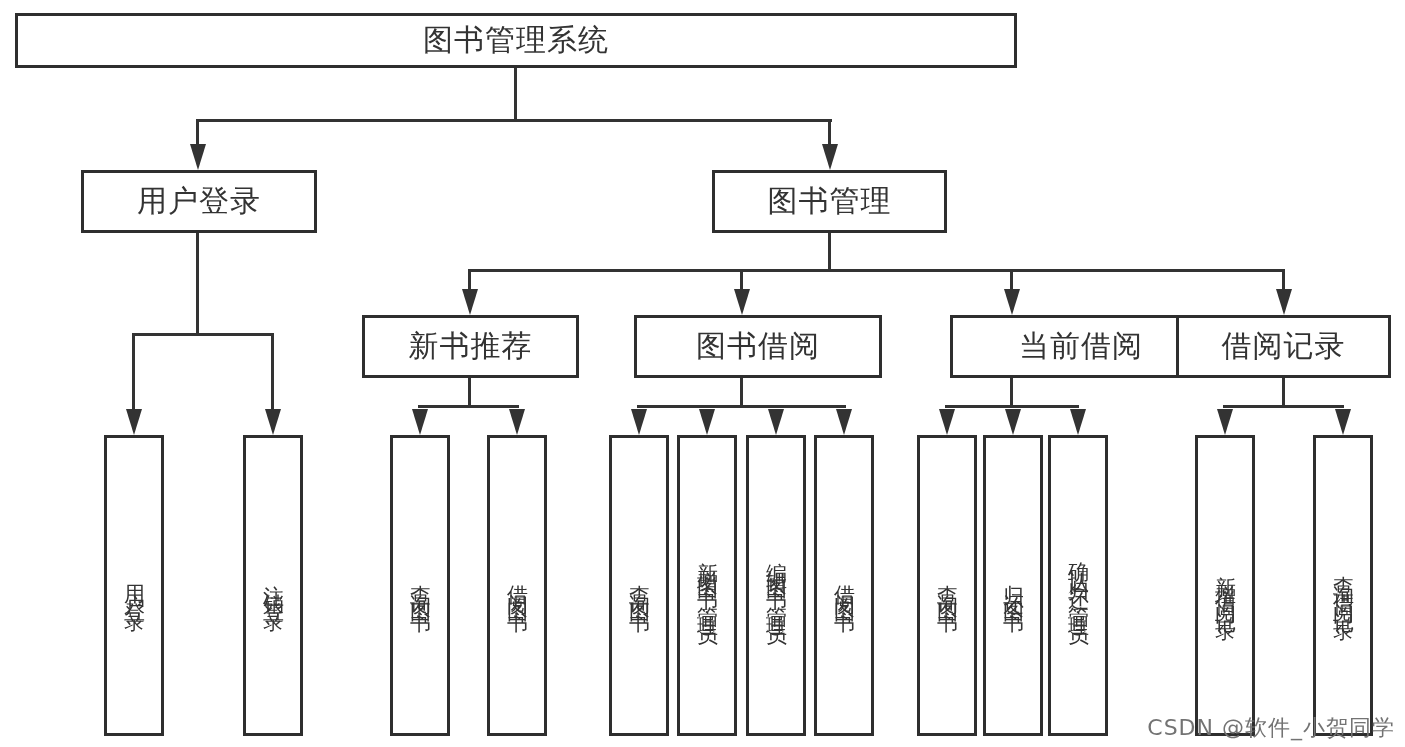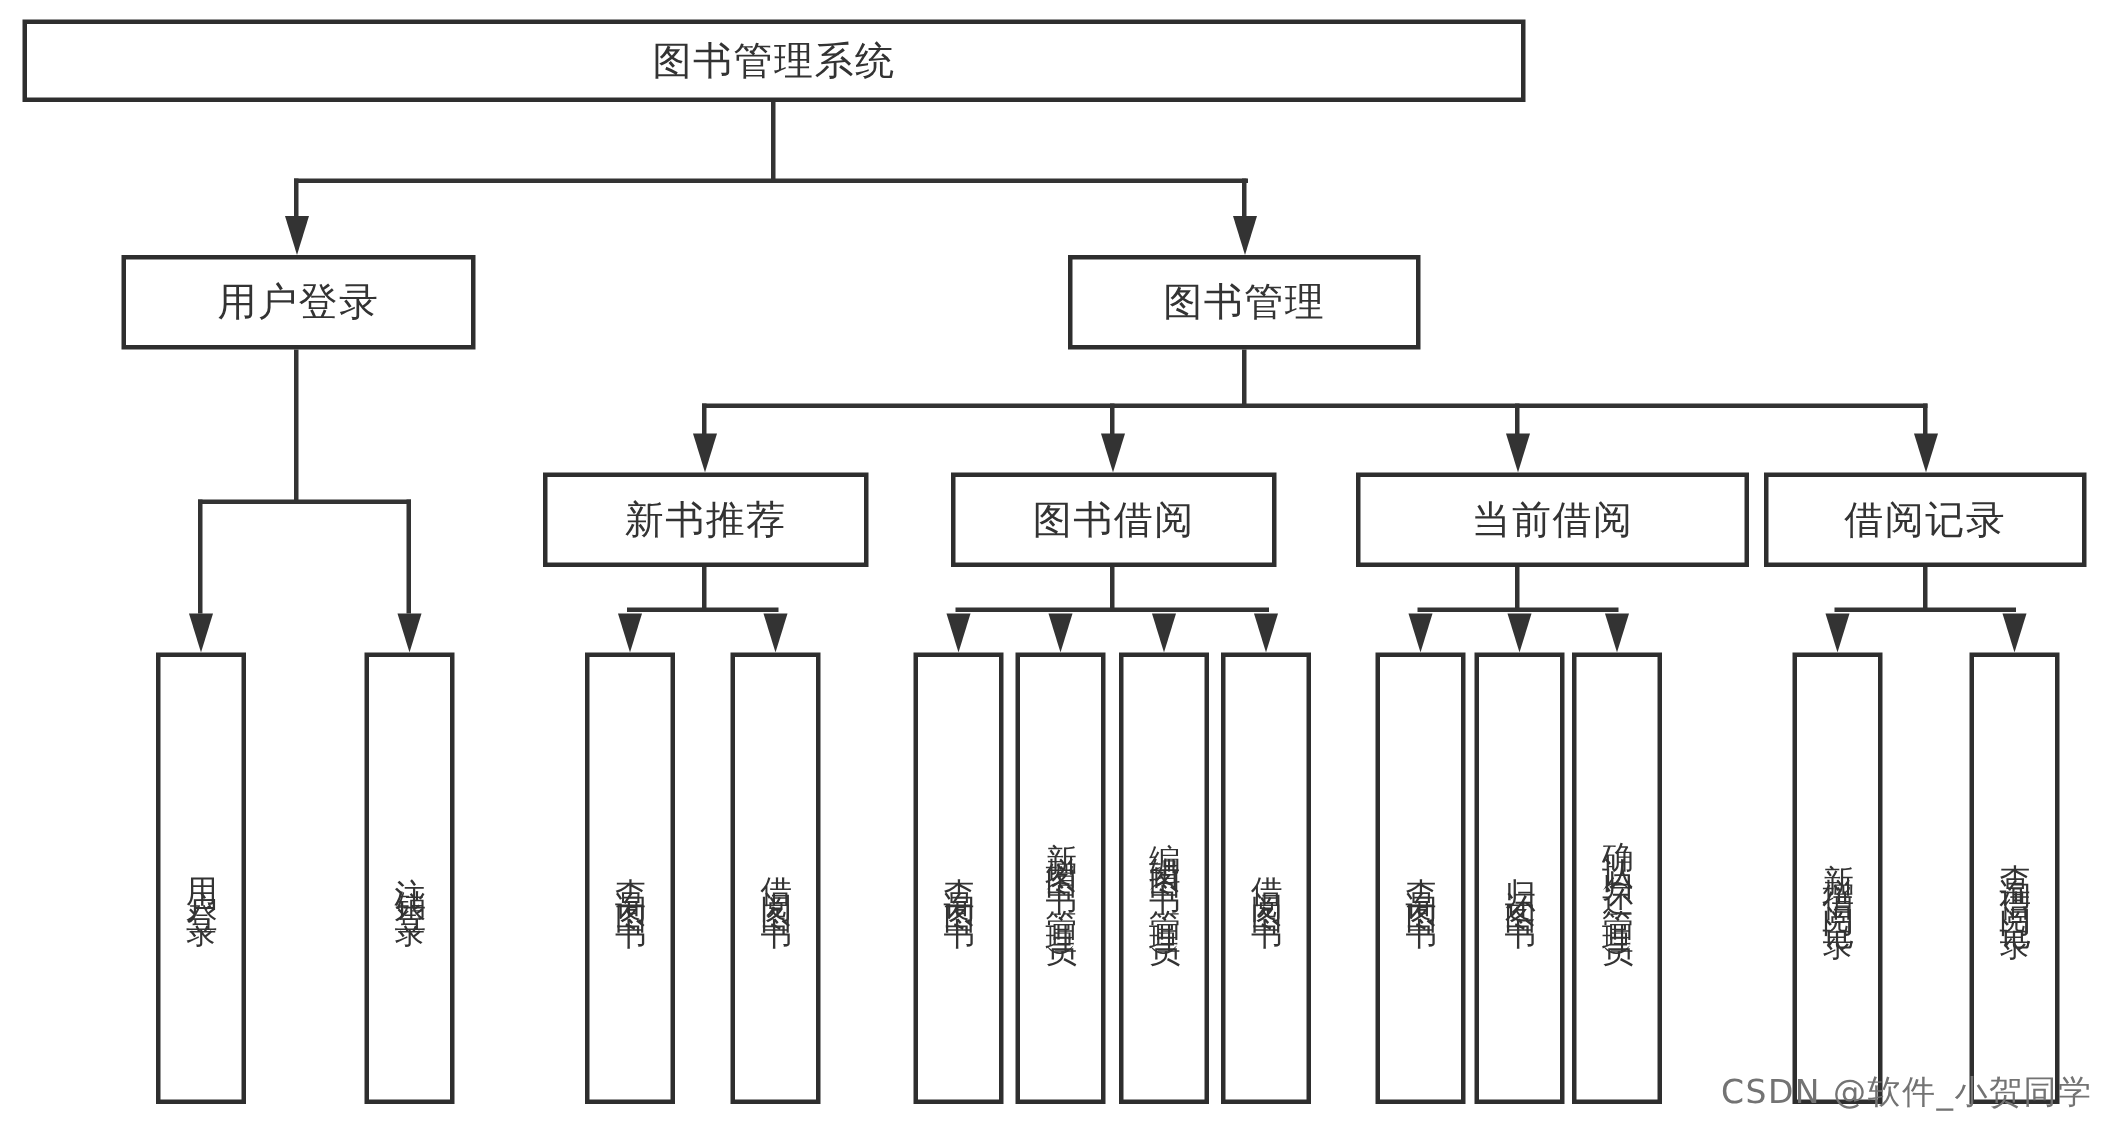--- a/index.html
+++ b/index.html
@@ -4,21 +4,21 @@
 <style>
   html,body{margin:0;padding:0;background:#ffffff;}
   body{
     width:1405px;height:747px;position:relative;overflow:hidden;
     font-family:"DejaVu Sans","Liberation Sans",sans-serif;
   }
   #diagram{position:absolute;inset:0;}
   .hbox{
     position:absolute;box-sizing:border-box;background:#ffffff;
     border:3px solid #2e2e2e;display:flex;align-items:center;justify-content:center;
-    font-size:26px;color:#333333;letter-spacing:1px;
+    font-size:30px;color:#333333;letter-spacing:1px;
   }
   .vbox{
     position:absolute;box-sizing:border-box;background:#ffffff;
     border:3px solid #2e2e2e;display:flex;align-items:center;justify-content:center;
   }
   .vbox span{
     writing-mode:vertical-rl;text-orientation:mixed;white-space:nowrap;
     font-size:21px;color:#333333;letter-spacing:9px;line-height:1;
   }
   .line{position:absolute;background:#333333;}
@@ -69,24 +69,24 @@
   <div class="line" style="left:1010px;top:269px;width:3px;height:22px;"></div>
   <div class="line" style="left:1282px;top:269px;width:3px;height:22px;"></div>
   <div class="arrow" style="left:462px;top:289px;"></div>
   <div class="arrow" style="left:734px;top:289px;"></div>
   <div class="arrow" style="left:1004px;top:289px;"></div>
   <div class="arrow" style="left:1276px;top:289px;"></div>
 
   <div class="hbox" style="left:362px;top:315px;width:217px;height:63px;">
     <span>新书推荐</span>
   </div>
-  <div class="hbox" style="left:634px;top:315px;width:217px;height:63px;">
+  <div class="hbox" style="left:634px;top:315px;width:248px;height:63px;">
     <span>图书借阅</span>
   </div>
-  <div class="hbox" style="left:904px;top:315px;width:262px;height:63px;font-family:Liberation Serif, serif;">
+  <div class="hbox" style="left:950px;top:315px;width:262px;height:63px;font-family:Liberation Serif, serif;">
     <span>当前借阅</span>
   </div>
   <div class="hbox" style="left:1176px;top:315px;width:215px;height:63px;">
     <span>借阅记录</span>
   </div>
 
   <div class="line" style="left:468px;top:378px;width:3px;height:29px;"></div>
   <div class="line" style="left:418px;top:405px;width:101px;height:3px;"></div>
   <div class="arrow" style="left:412px;top:409px;"></div>
   <div class="arrow" style="left:509px;top:409px;"></div>

